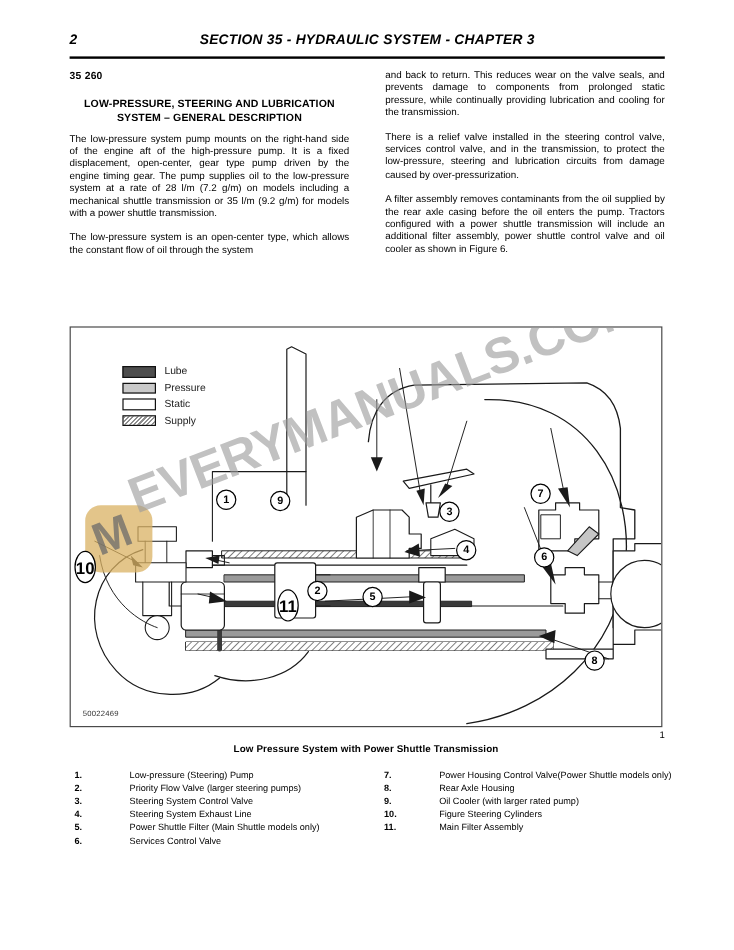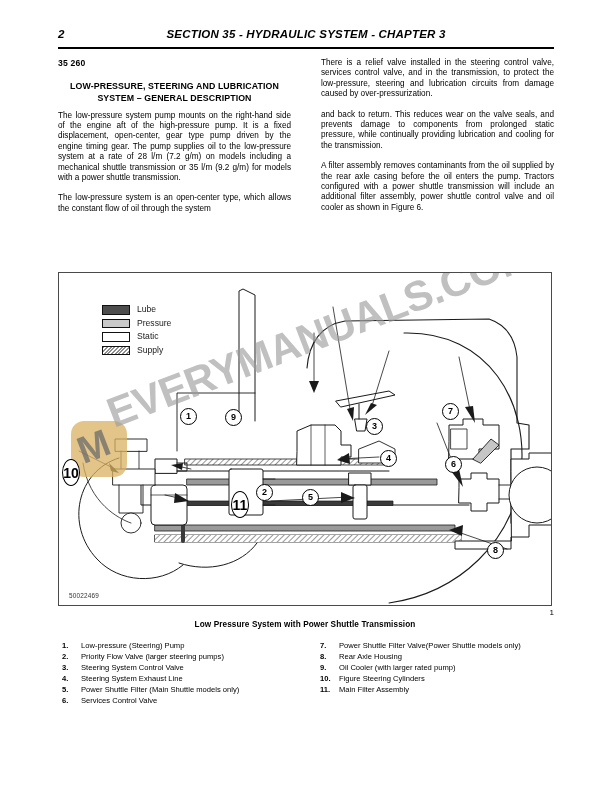--- a/index.html
+++ b/index.html
@@ -240,43 +240,43 @@
     display: flex;
     align-items: flex-start;
     margin-bottom: 0.6px;
   }
   .part-num {
     width: 19px;
     flex: none;
     font-weight: bold;
     text-align: left;
   }
-  .part-text { flex: 1; }
+  .part-text { flex: 1; margin-left: 27px; }
 </style>
 </head>
 <body>
 
 <div class="page">
 
   <div class="header">
     <div class="header-page-num">2</div>
     <div class="header-title">SECTION 35 - HYDRAULIC SYSTEM - CHAPTER 3</div>
   </div>
   <div class="header-rule"></div>
 
   <div class="col col-left">
     <div class="sect-num">35 260</div>
     <div class="sect-heading">LOW-PRESSURE, STEERING AND LUBRICATION SYSTEM – GENERAL DESCRIPTION</div>
     <p class="para">The low-pressure system pump mounts on the right-hand side of the engine aft of the high-pressure pump. It is a fixed displacement, open-center, gear type pump driven by the engine timing gear. The pump supplies oil to the low-pressure system at a rate of 28 l/m (7.2 g/m) on models including a mechanical shuttle transmission or 35 l/m (9.2 g/m) for models with a power shuttle transmission.</p>
     <p class="para">The low-pressure system is an open-center type, which allows the constant flow of oil through the system</p>
   </div>
 
   <div class="col col-right">
+    <p class="para">and back to return. This reduces wear on the valve seals, and prevents damage to components from prolonged static pressure, while continually providing lubrication and cooling for the transmission.</p>
     <p class="para">There is a relief valve installed in the steering control valve, services control valve, and in the transmission, to protect the low-pressure, steering and lubrication circuits from damage caused by over-pressurization.</p>
-    <p class="para">and back to return. This reduces wear on the valve seals, and prevents damage to components from prolonged static pressure, while continually providing lubrication and cooling for the transmission.</p>
     <p class="para">A filter assembly removes contaminants from the oil supplied by the rear axle casing before the oil enters the pump. Tractors configured with a power shuttle transmission will include an additional filter assembly, power shuttle control valve and oil cooler as shown in Figure 6.</p>
   </div>
 
   <div class="figure-box">
 
     <svg class="fig-svg" width="492" height="332" viewBox="0 0 492 332">
       <g fill="none" stroke="#1a1a1a" stroke-width="1" stroke-linejoin="round" stroke-linecap="round">
 
         <path d="M345 60 C430 58 470 130 462 200 C455 268 400 320 330 330" stroke-width="1.1"></path>
         <path d="M248 95 C250 70 262 52 286 48 L430 46 C448 52 456 66 458 84
@@ -450,21 +450,21 @@
     </div>
     <div class="part-row">
       <span class="part-num">6.</span>
       <span class="part-text">Services Control Valve</span>
     </div>
   </div>
 
   <div class="parts parts-right">
     <div class="part-row">
       <span class="part-num">7.</span>
-      <span class="part-text">Power Shuttle Filter Valve(Power Shuttle models only)</span>
+      <span class="part-text">Power Housing Control Valve(Power Shuttle models only)</span>
     </div>
     <div class="part-row">
       <span class="part-num">8.</span>
       <span class="part-text">Rear Axle Housing</span>
     </div>
     <div class="part-row">
       <span class="part-num">9.</span>
       <span class="part-text">Oil Cooler (with larger rated pump)</span>
     </div>
     <div class="part-row">

